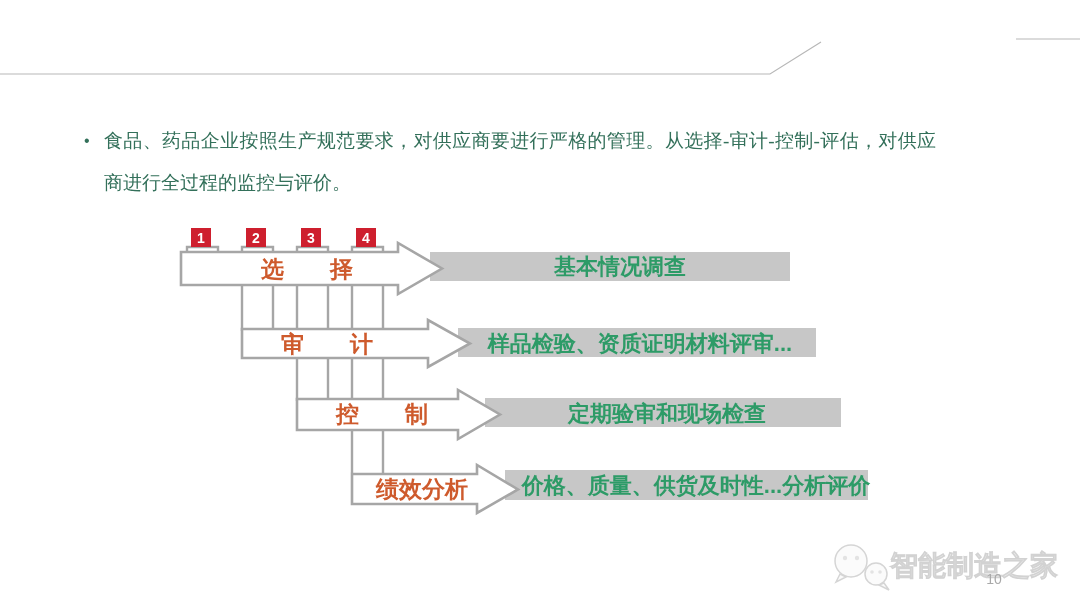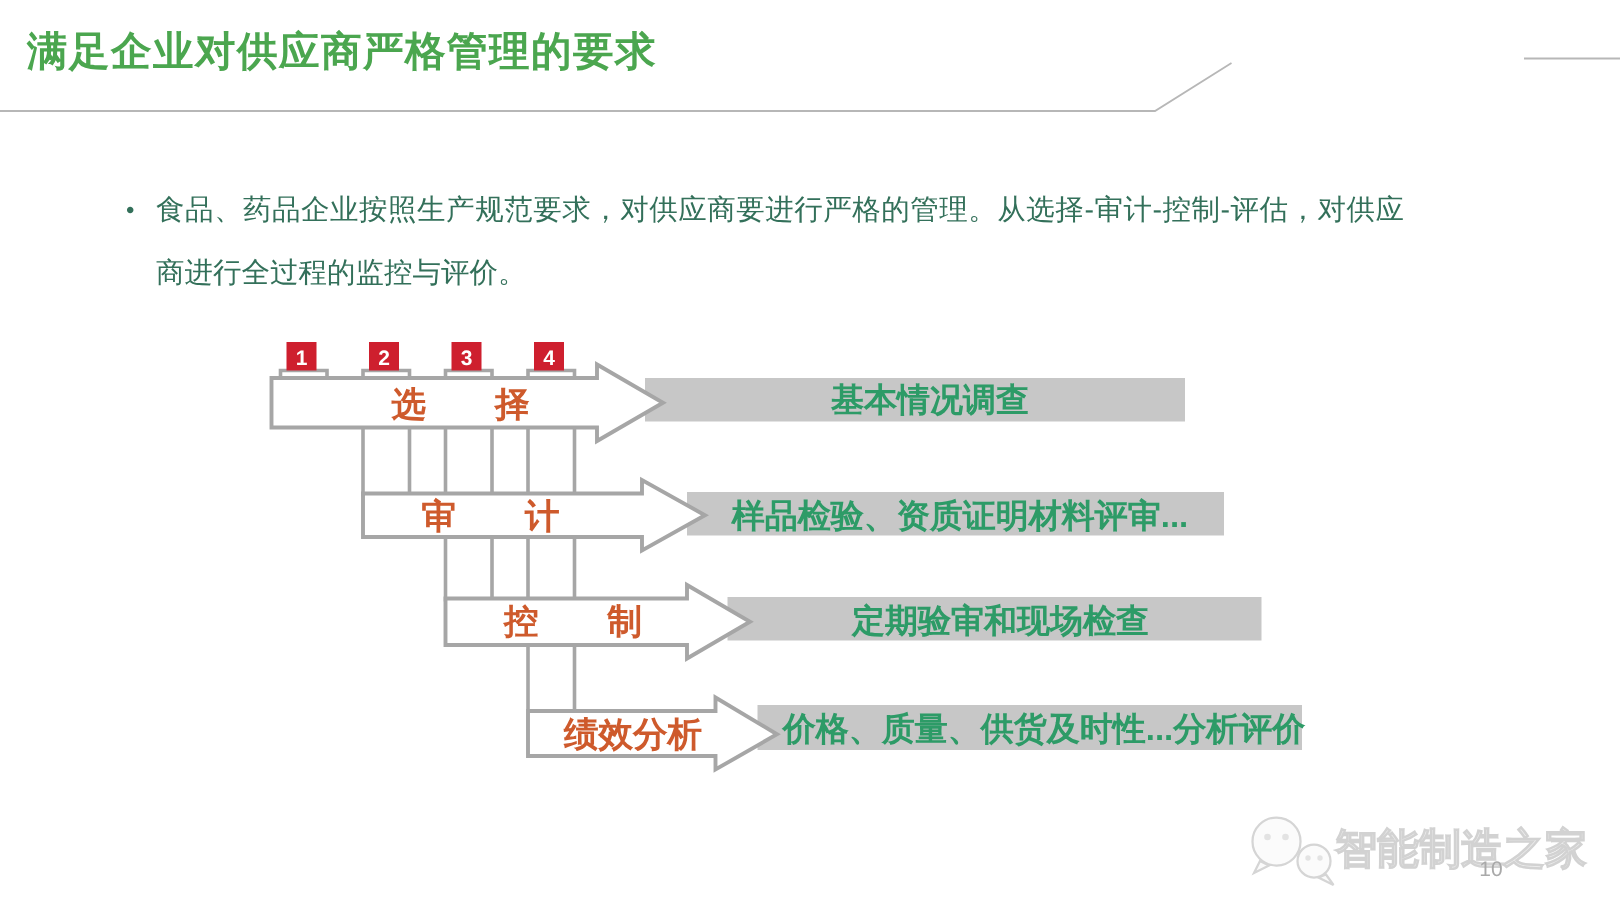--- a/index.html
+++ b/index.html
@@ -11,42 +11,41 @@
     position:absolute;left:18px;top:16px;
     font-size:27px;font-weight:bold;color:#4ba64f;letter-spacing:1px;
     white-space:nowrap;
   }
   .bullet-block{
     position:absolute;left:84px;top:120px;width:852px;
     display:flex;align-items:flex-start;
     font-size:19px;line-height:42px;color:#33705a;font-weight:500;
   }
   .bullet-marker{width:20px;flex:0 0 20px;font-size:16px;line-height:42px;}
-  .bullet-text{flex:1;text-align:justify;}
+  .bullet-text{flex:1;text-align:justify;font-family:Liberation Serif, serif;}
   svg{position:absolute;left:0;top:0;}
   .hdr-line{stroke:#b7b7b7;stroke-width:1.2;fill:none;}
   .bar{fill:#c7c7c7;}
   .bar-text{fill:#2d9b67;font-size:22px;font-weight:bold;font-family:"Liberation Sans",sans-serif;}
   .staple{stroke:#a6a6a6;stroke-width:2.4;fill:none;}
   .arrow{fill:#ffffff;stroke:#a6a6a6;stroke-width:2.6;stroke-linejoin:miter;}
   .step-box{fill:#ce1f2e;}
   .step-num{fill:#ffffff;font-size:14px;font-weight:bold;font-family:"Liberation Sans",sans-serif;}
   .arrow-label{fill:#ce5a2c;font-size:23px;font-weight:bold;font-family:"Liberation Sans",sans-serif;}
   .wm-text{fill:#efefef;stroke:#d2d2d2;stroke-width:0.7;font-size:28px;font-weight:bold;
            font-family:"Liberation Sans",sans-serif;}
   .wm-icon{fill:#fbfbfb;stroke:#d5d5d5;stroke-width:1.5;}
   .wm-eye{fill:#e3e3e3;stroke:none;}
   .page-num{fill:#a9a9a9;font-size:14px;font-family:"Liberation Sans",sans-serif;}
 </style>
 </head>
 <body>
 
 <div class="slide">
 
-  <div class="page-title">满足企业对供应商严格管理的要求</div>
 
   <div class="bullet-block">
     <div class="bullet-marker">•</div>
     <div class="bullet-text">食品、药品企业按照生产规范要求，对供应商要进行严格的管理。从选择-审计-控制-评估，对供应商进行全过程的监控与评价。</div>
   </div>
 
   <svg width="1080" height="608" viewBox="0 0 1080 608">
 
     <path class="hdr-line" d="M0,74 L770,74 L821,42"></path>
     <path class="hdr-line" d="M1016,39 L1080,39"></path>

